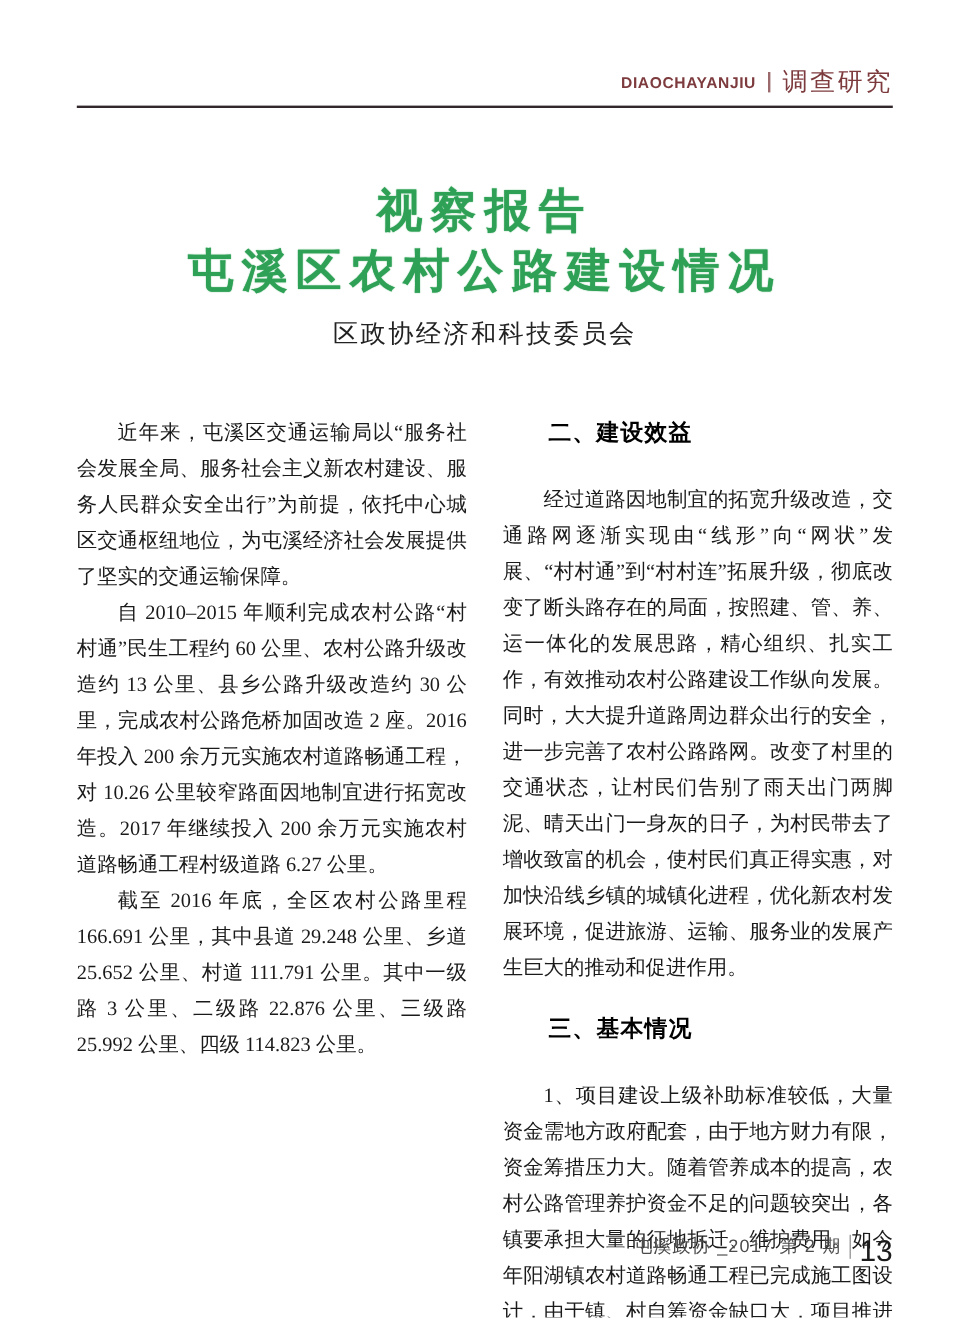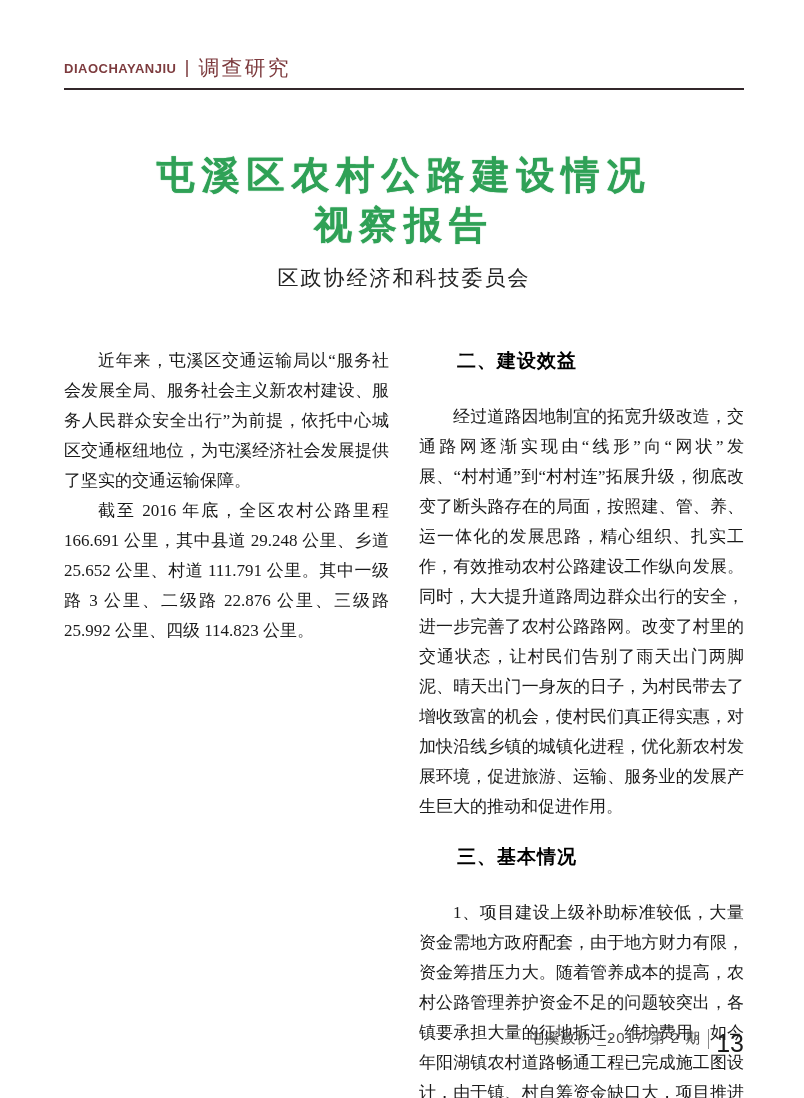--- a/index.html
+++ b/index.html
@@ -12,21 +12,21 @@
     font-family: "Liberation Serif", serif;
   }
   .page {
     padding: 54px 60px 0 64px;
     box-sizing: border-box;
   }
 
   
   .header-row {
     display: flex;
-    justify-content: flex-start;
+    justify-content: flex-end;
     align-items: center;
     gap: 10px;
     color: #7d3b3e;
     height: 28px;
   }
   .journal-pinyin {
     font-family: "Liberation Sans", sans-serif;
     font-size: 13px;
     font-weight: bold;
     letter-spacing: 0.5px;
@@ -127,29 +127,30 @@
 <div class="page">
 
   <div class="header-row">
     <span class="journal-pinyin">DIAOCHAYANJIU</span>
     <span class="header-sep"></span>
     <span class="journal-cn">调查研究</span>
   </div>
   <hr class="header-rule">
 
   <div class="title-block">
+    <div class="title-line">视察报告</div>
     <div class="title-line">屯溪区农村公路建设情况</div>
-    <div class="title-line">视察报告</div>
     <div class="subtitle">区政协经济和科技委员会</div>
   </div>
 
   <div class="columns">
 
     <div class="col">
       <p class="body-p">近年来，屯溪区交通运输局以“服务社会发展全局、服务社会主义新农村建设、服务人民群众安全出行”为前提，依托中心城区交通枢纽地位，为屯溪经济社会发展提供了坚实的交通运输保障。</p>
+      <p class="body-p">自 2010–2015 年顺利完成农村公路“村村通”民生工程约 60 公里、农村公路升级改造约 13 公里、县乡公路升级改造约 30 公里，完成农村公路危桥加固改造 2 座。2016 年投入 200 余万元实施农村道路畅通工程，对 10.26 公里较窄路面因地制宜进行拓宽改造。2017 年继续投入 200 余万元实施农村道路畅通工程村级道路 6.27 公里。</p>
       <p class="body-p">截至 2016 年底，全区农村公路里程 166.691 公里，其中县道 29.248 公里、乡道 25.652 公里、村道 111.791 公里。其中一级路 3 公里、二级路 22.876 公里、三级路 25.992 公里、四级 114.823 公里。</p>
     </div>
 
     <div class="col">
       <h3 class="section-h">二、建设效益</h3>
       <p class="body-p">经过道路因地制宜的拓宽升级改造，交通路网逐渐实现由“线形”向“网状”发展、“村村通”到“村村连”拓展升级，彻底改变了断头路存在的局面，按照建、管、养、运一体化的发展思路，精心组织、扎实工作，有效推动农村公路建设工作纵向发展。同时，大大提升道路周边群众出行的安全，进一步完善了农村公路路网。改变了村里的交通状态，让村民们告别了雨天出门两脚泥、晴天出门一身灰的日子，为村民带去了增收致富的机会，使村民们真正得实惠，对加快沿线乡镇的城镇化进程，优化新农村发展环境，促进旅游、运输、服务业的发展产生巨大的推动和促进作用。</p>
       <h3 class="section-h">三、基本情况</h3>
       <p class="body-p">1、项目建设上级补助标准较低，大量资金需地方政府配套，由于地方财力有限，资金筹措压力大。随着管养成本的提高，农村公路管理养护资金不足的问题较突出，各镇要承担大量的征地拆迁、维护费用。如今年阳湖镇农村道路畅通工程已完成施工图设计，由于镇、村自筹资金缺口大，项目推进存在难度。</p>
 
     </div>

